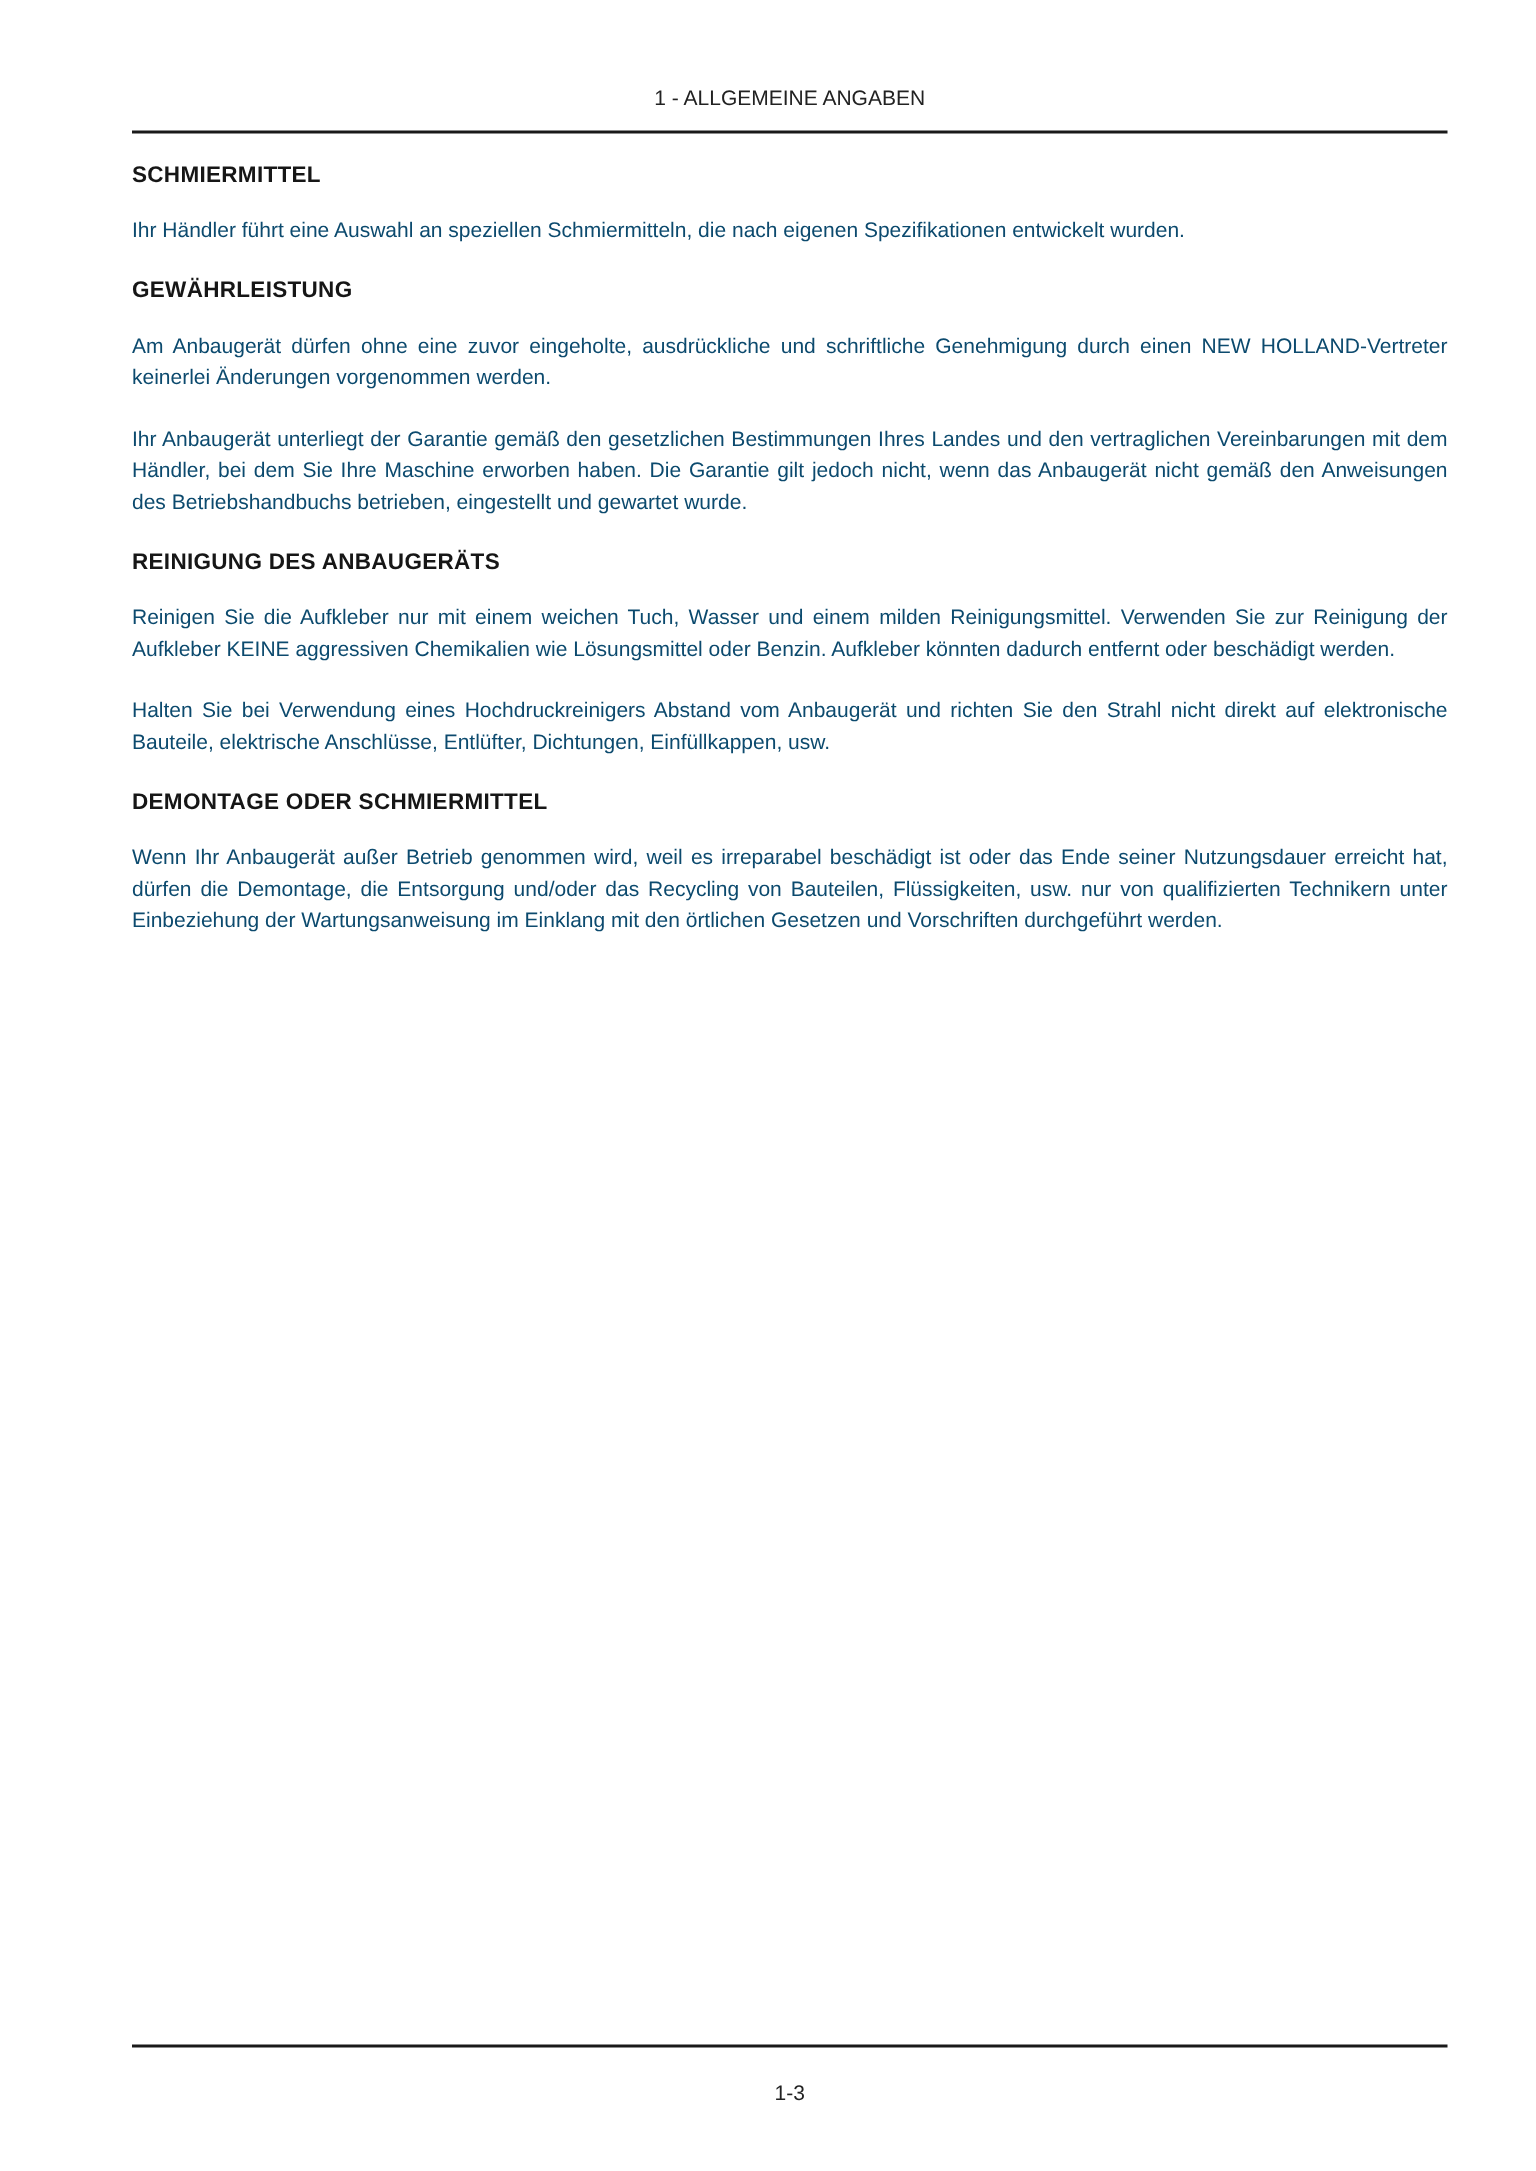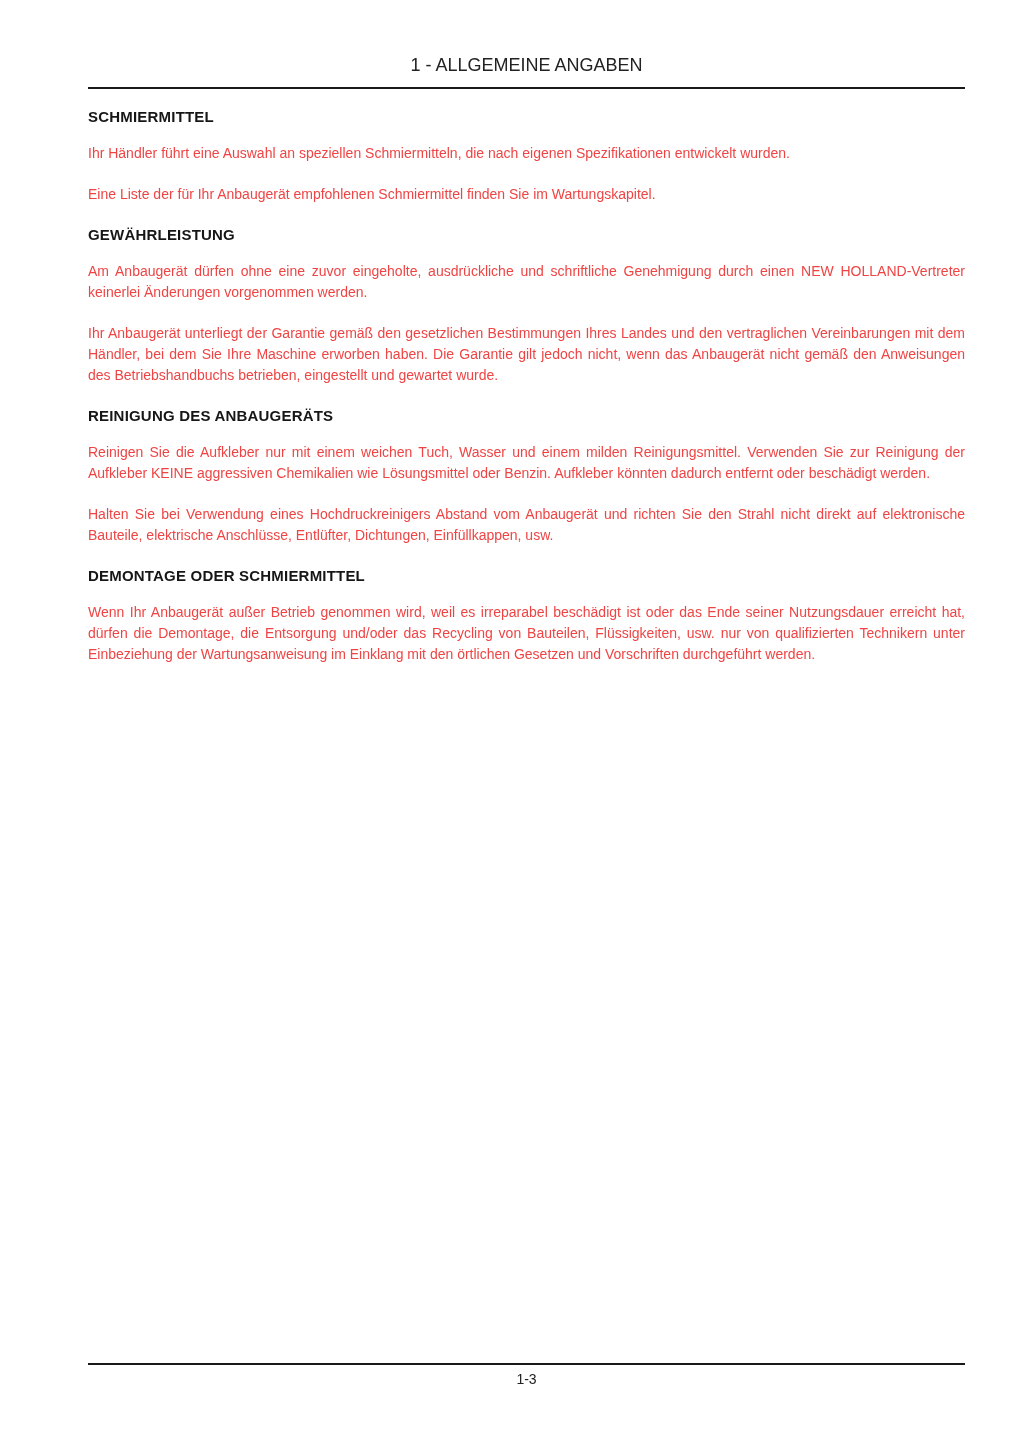--- a/index.html
+++ b/index.html
@@ -19,21 +19,21 @@
   }
   .content {
     position: absolute;
     left: 88px;
     width: 877px;
     top: 0;
   }
   .doc-header-text {
     padding-top: 57px;
     text-align: center;
-    font-size: 18px;
+    font-size: 14px;
     line-height: 17px;
     color: #222222;
   }
   .rule {
     border: 0;
     border-top: 2px solid #1a1a1a;
     margin: 13px 0 8px 0;
     height: 0;
   }
   h2.section-heading {
@@ -42,55 +42,54 @@
     font-weight: bold;
     color: #161616;
     margin: 18px 0 16px 0;
     letter-spacing: 0.2px;
   }
   p.body-para {
     font-size: 14px;
     line-height: 21px;
     margin: 0 0 20px 0;
     text-align: justify;
-    color: #ef4444;
+    color: #0c4a6e;
   }
   .doc-footer {
     position: absolute;
     left: 88px;
     width: 877px;
     top: 1363px;
   }
   .footer-rule {
     border: 0;
     border-top: 2px solid #1a1a1a;
     margin: 0;
     height: 0;
   }
   .footer-page-number {
     text-align: center;
     font-size: 14px;
     line-height: 17px;
-    margin-top: 6px;
+    margin-top: 22px;
     color: #222222;
   }
 </style>
 </head>
 <body>
 
 <div class="page">
   <div class="content">
 
     <div class="doc-header-text">1 - ALLGEMEINE ANGABEN</div>
     <hr class="rule">
 
     <section>
       <h2 class="section-heading">SCHMIERMITTEL</h2>
       <p class="body-para">Ihr Händler führt eine Auswahl an speziellen Schmiermitteln, die nach eigenen Spezifikationen entwickelt wurden.</p>
-      <p class="body-para">Eine Liste der für Ihr Anbaugerät empfohlenen Schmiermittel finden Sie im Wartungskapitel.</p>
     </section>
 
     <section>
       <h2 class="section-heading">GEWÄHRLEISTUNG</h2>
       <p class="body-para">Am Anbaugerät dürfen ohne eine zuvor eingeholte, ausdrückliche und schriftliche Genehmigung durch einen NEW HOLLAND-Vertreter keinerlei Änderungen vorgenommen werden.</p>
       <p class="body-para">Ihr Anbaugerät unterliegt der Garantie gemäß den gesetzlichen Bestimmungen Ihres Landes und den vertraglichen Vereinbarungen mit dem Händler, bei dem Sie Ihre Maschine erworben haben. Die Garantie gilt jedoch nicht, wenn das Anbaugerät nicht gemäß den Anweisungen des Betriebshandbuchs betrieben, eingestellt und gewartet wurde.</p>
     </section>
 
     <section>
       <h2 class="section-heading">REINIGUNG DES ANBAUGERÄTS</h2>

